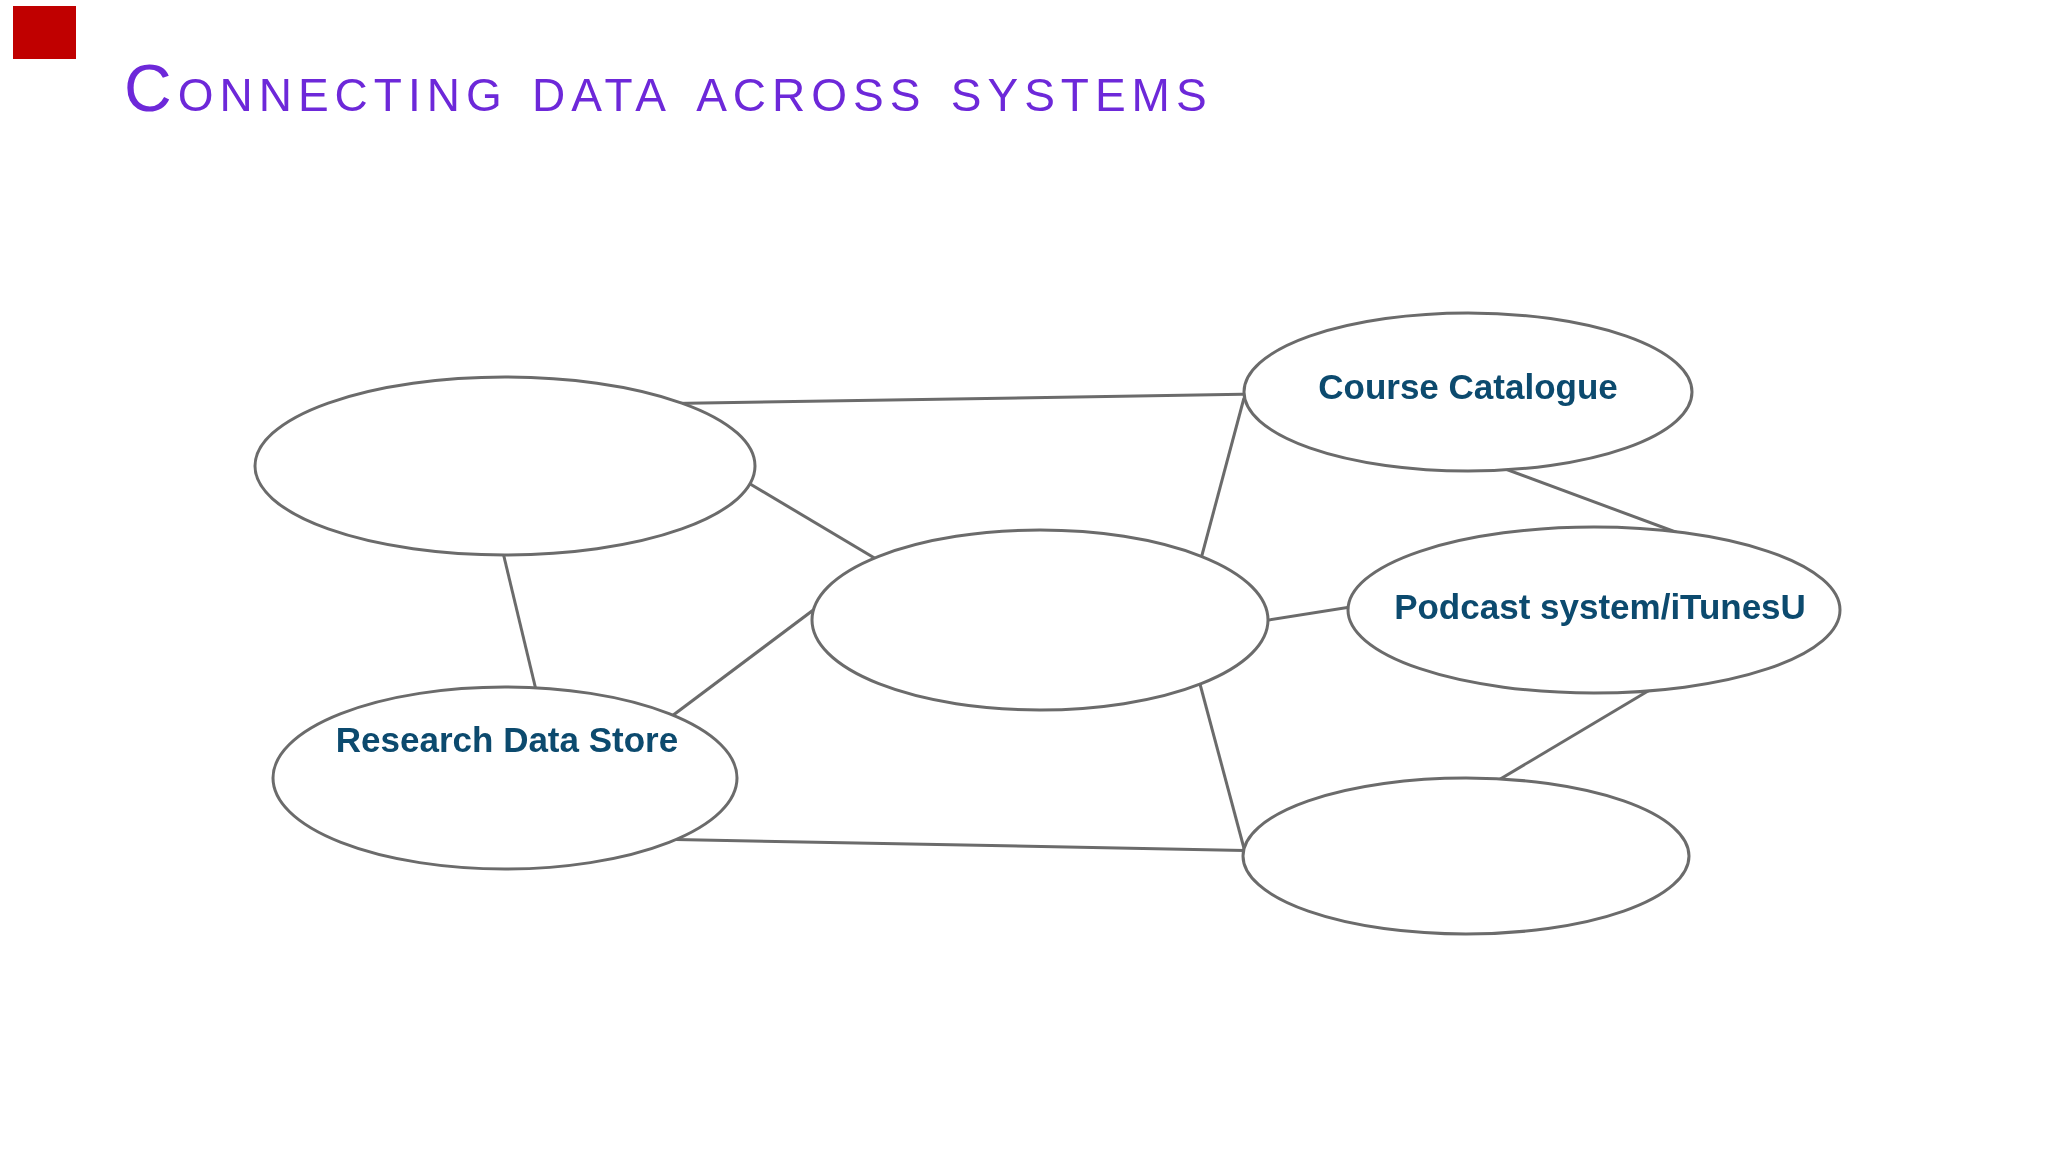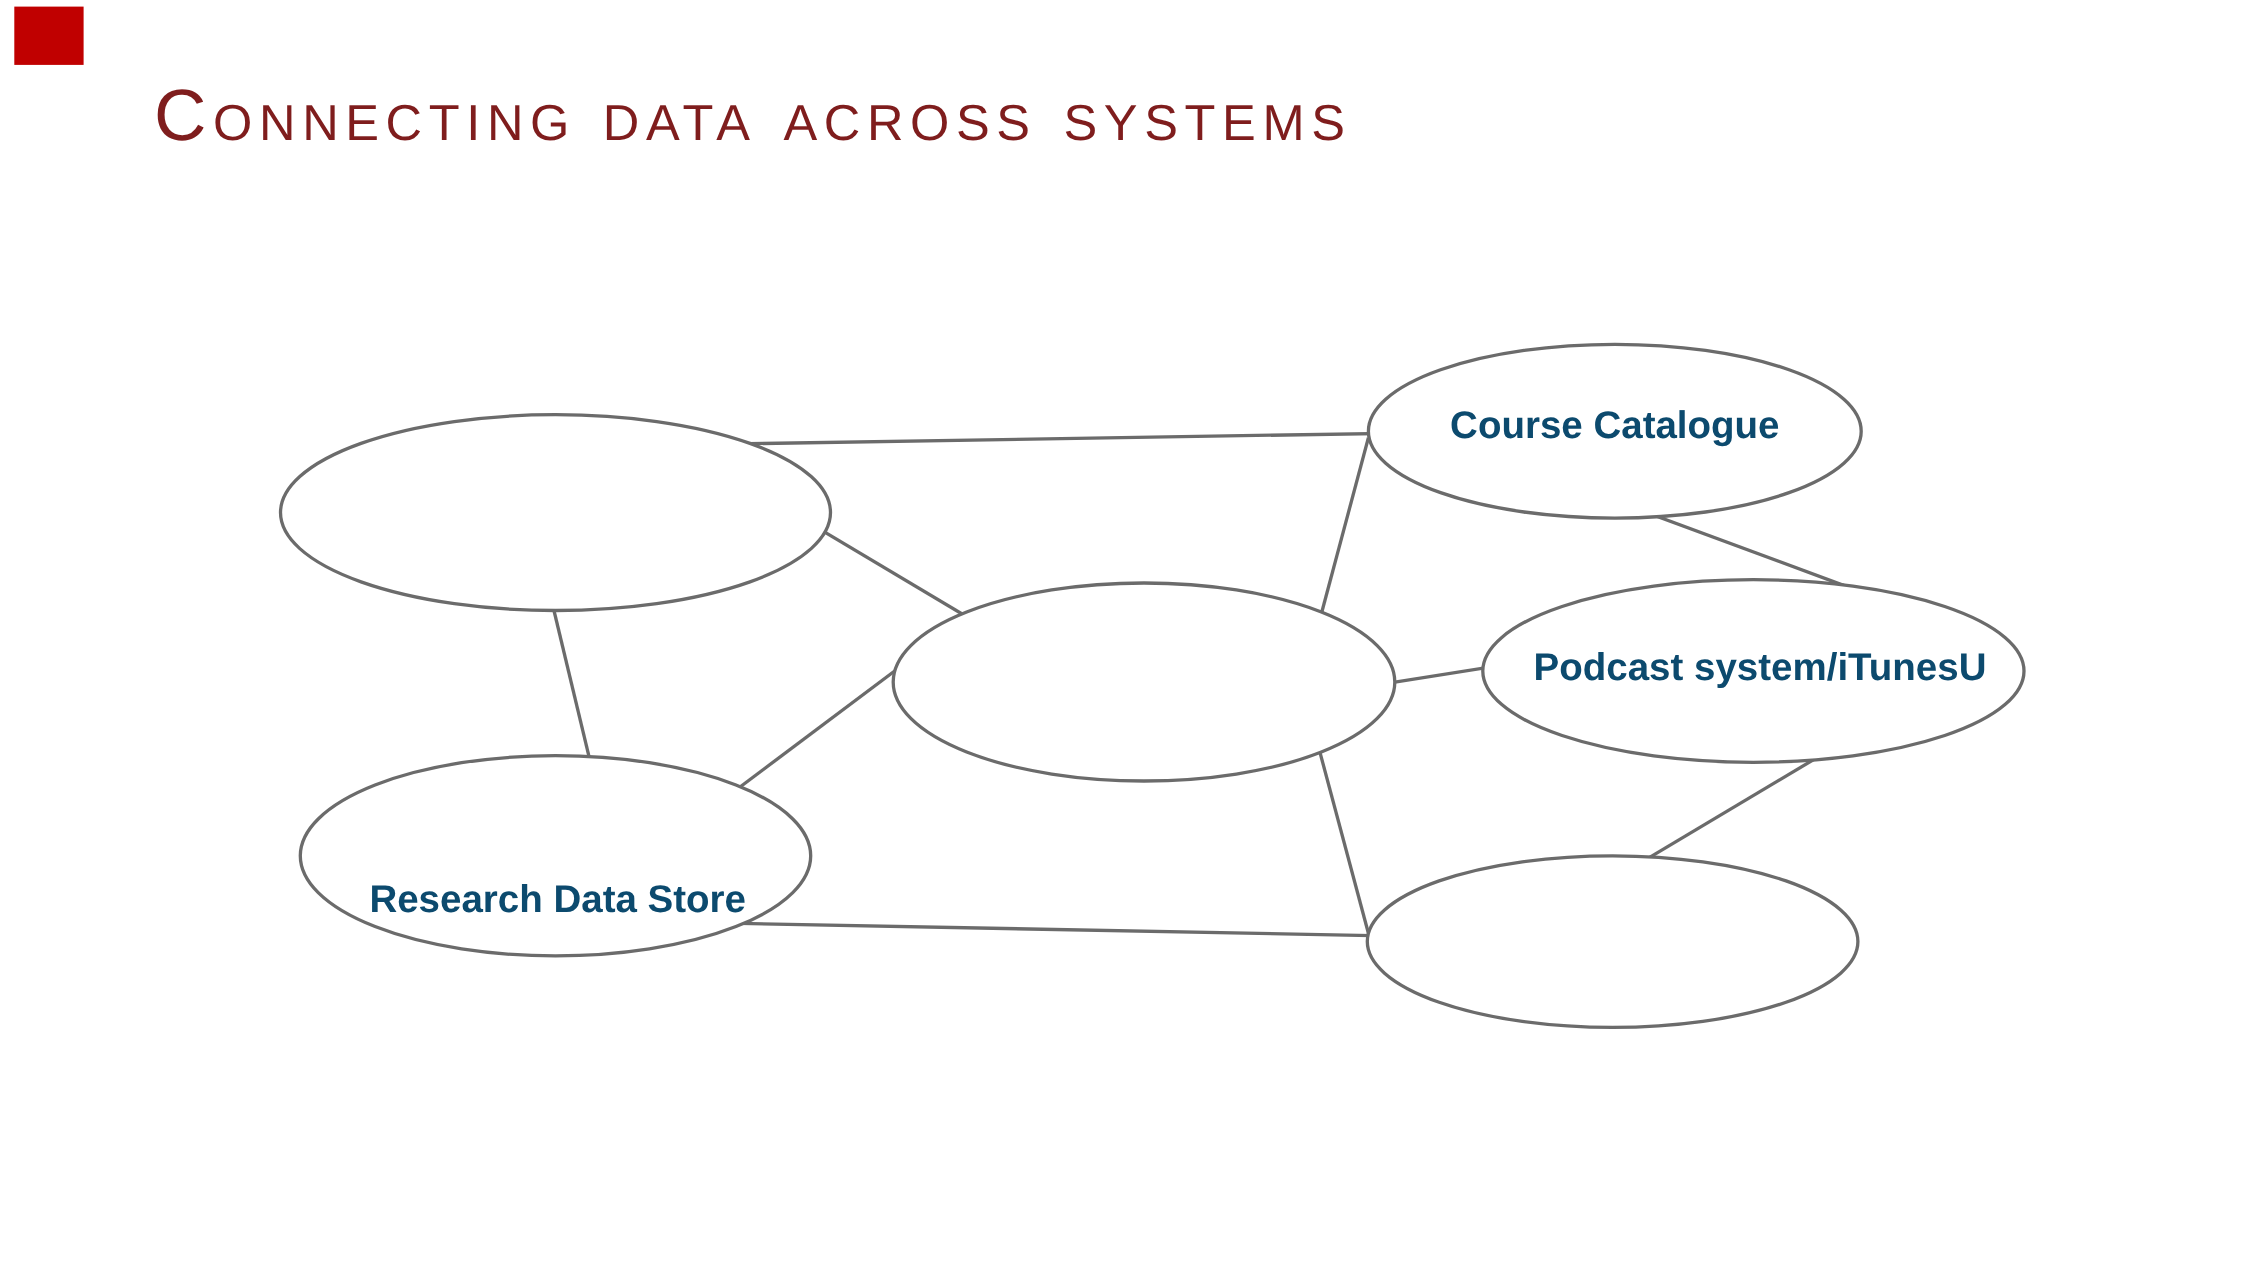--- a/index.html
+++ b/index.html
@@ -7,27 +7,27 @@
     position:relative;
     width:2048px;height:1152px;
     background:#ffffff;
     overflow:hidden;
     font-family:"Liberation Sans",sans-serif;
   }
   .diagram{position:absolute;left:0;top:0;width:2048px;height:1152px;}
   .diagram line{stroke-width:3;fill:none;}
   .diagram ellipse{fill:#ffffff;stroke-width:3;}
   .title{
-    position:absolute;left:124px;top:50px;margin:16px;
+    position:absolute;left:124px;top:50px;margin:0;
     font-family:"Liberation Sans",sans-serif;
     font-weight:300;
     font-size:66px;
     font-variant:small-caps;
     letter-spacing:6px;
-    color:#7f1d1d;
+    color:#6d28d9;
     white-space:nowrap;
   }
   .node-label{
     position:absolute;
     transform:translate(-50%,-50%);
     font-weight:bold;
     font-size:35px;
     color:#0c4a6e;
     white-space:nowrap;
   }
@@ -57,19 +57,19 @@
     <g>
       <ellipse cx="505" cy="466" rx="250" ry="89" stroke="#6b6b6b"></ellipse>
       <ellipse cx="505" cy="778" rx="232" ry="91" stroke="#6b6b6b"></ellipse>
       <ellipse cx="1040" cy="620" rx="228" ry="90" stroke="#6b6b6b"></ellipse>
       <ellipse cx="1468" cy="392" rx="224" ry="79" stroke="#6b6b6b"></ellipse>
       <ellipse cx="1594" cy="610" rx="246" ry="83" stroke="#6b6b6b"></ellipse>
       <ellipse cx="1466" cy="856" rx="223" ry="78" stroke="#6b6b6b"></ellipse>
     </g>
   </svg>
 
-  <div class="node-label" style="left:507px;top:818px">Research Data Store</div>
+  <div class="node-label" style="left:507px;top:740px">Research Data Store</div>
   <div class="node-label" style="left:1468px;top:387px">Course Catalogue</div>
   <div class="node-label" style="left:1600px;top:607px">Podcast system/iTunesU</div>
 
   <h1 class="title">Connecting data across systems</h1>
 
 </div>
 
 </body></html>

